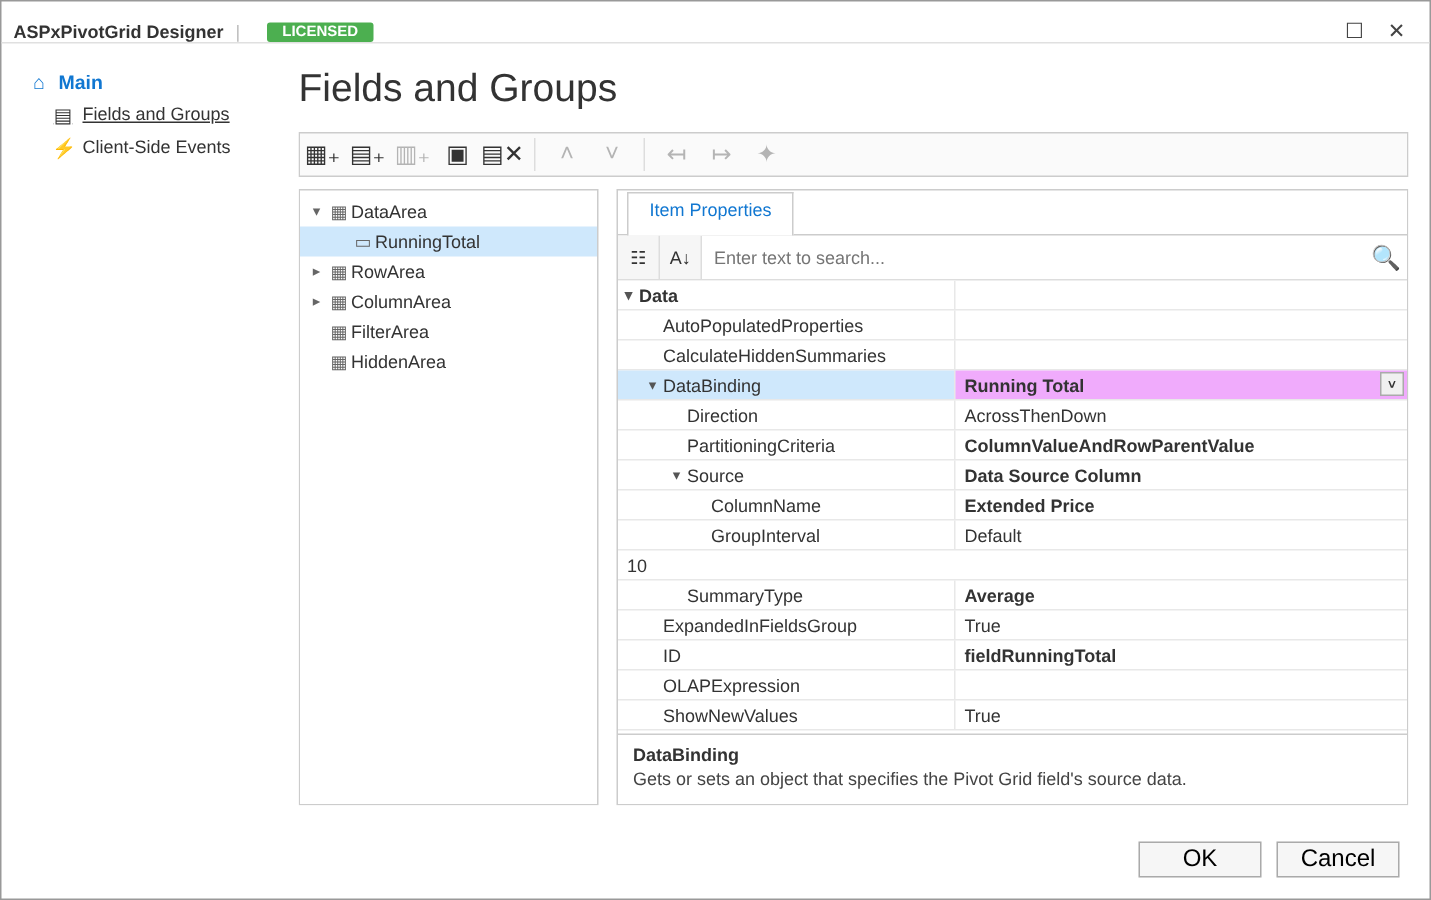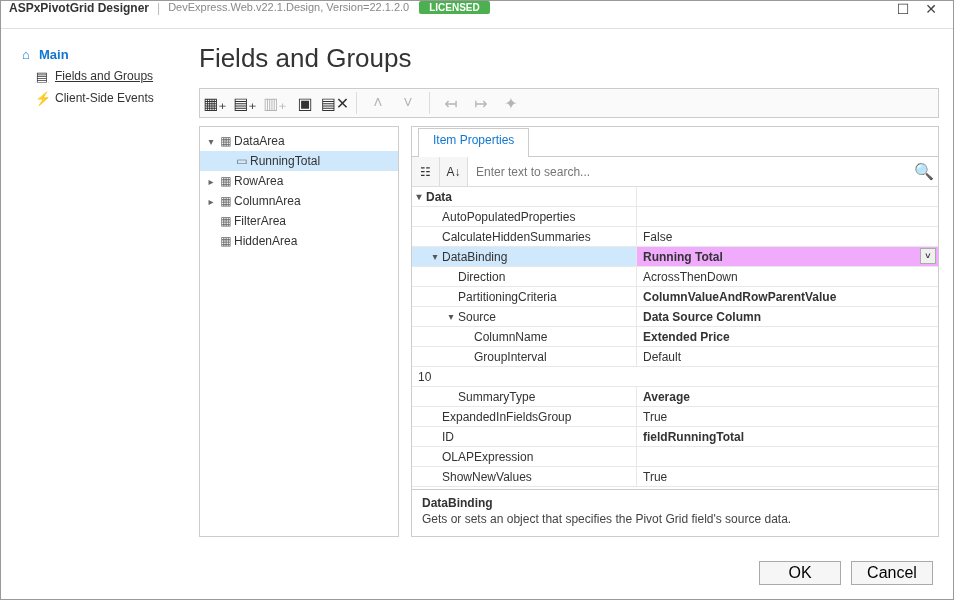--- a/index.html
+++ b/index.html
@@ -1,18 +1,18 @@
 <!DOCTYPE html>
 <html><head>
 <meta charset="utf-8">
 <style>
   * { box-sizing: border-box; font-family: "Segoe UI", Tahoma, sans-serif; }
   html, body { margin: 0; padding: 0; width: 954px; height: 600px; background: #fff; color: #333; }
   .window { display: flex; flex-direction: column; height: 100%; border: 1px solid #999; }
-  .titlebar { display: flex; align-items: flex-start; height: 28px; padding: 0 8px; font-size: 12px; color: #555; border-bottom: 1px solid #e0e0e0; }
+  .titlebar { display: flex; align-items: flex-end; height: 28px; padding: 0 8px; font-size: 12px; color: #555; border-bottom: 1px solid #e0e0e0; }
   .titlebar .title { color: #333; font-weight: 600; }
   .titlebar .sep { margin: 0 8px; color: #bbb; }
   .titlebar .ver { color: #888; font-size: 11px; }
   .titlebar .lic { margin-left: 10px; background: #4caf50; color: #fff; font-size: 10px; font-weight: bold; padding: 1px 10px; border-radius: 2px; }
   .titlebar .spacer { flex: 1; }
   .titlebar .winbtn { width: 28px; text-align: center; cursor: pointer; font-size: 14px; color: #444; }
   .body { flex: 1; display: flex; padding: 14px; gap: 14px; overflow: hidden; }
   .sidebar { width: 170px; display: flex; flex-direction: column; font-size: 12px; }
   .sidebar .row { display: flex; align-items: center; height: 22px; gap: 6px; padding: 2px 4px; cursor: pointer; }
   .sidebar .row.main { color: #1177d1; font-weight: 600; font-size: 13px; }
@@ -60,21 +60,20 @@
   .btn { min-width: 82px; height: 24px; border: 1px solid #aaa; background: #f6f6f6; font-size: 16px; cursor: pointer; }
 </style>
 </head>
 <body>
 
 <div class="window">
 
   <div class="titlebar">
     <span class="title">ASPxPivotGrid Designer</span>
     <span class="sep">|</span>
-    <span class="ver">DevExpress.Web.v22.1.Design, Version=22.1.2.0</span>
     <span class="lic">LICENSED</span>
     <span class="spacer"></span>
     <span class="winbtn">☐</span>
     <span class="winbtn">✕</span>
   </div>
 
   <div class="body">
     <div class="sidebar">
       <div class="row main">
         <span class="ic">⌂</span>
@@ -173,23 +172,20 @@
                 <div class="gcell-r">
                   <span></span>
                 </div>
               </div>
               <div class="grow">
                 <div class="gcell-l">
                   <span style="width: 16px; display: inline-block;"></span>
                   <span class="gexp"></span>
                   <span>CalculateHiddenSummaries</span>
                 </div>
-                <div class="gcell-r">
-                  <span>False</span>
-                </div>
               </div>
               <div class="grow sel">
                 <div class="gcell-l">
                   <span style="width: 16px; display: inline-block;"></span>
                   <span class="gexp">▾</span>
                   <span>DataBinding</span>
                 </div>
                 <div class="gcell-r gbold">
                   <span>Running Total</span>
                   <div class="gdd">˅</div>

